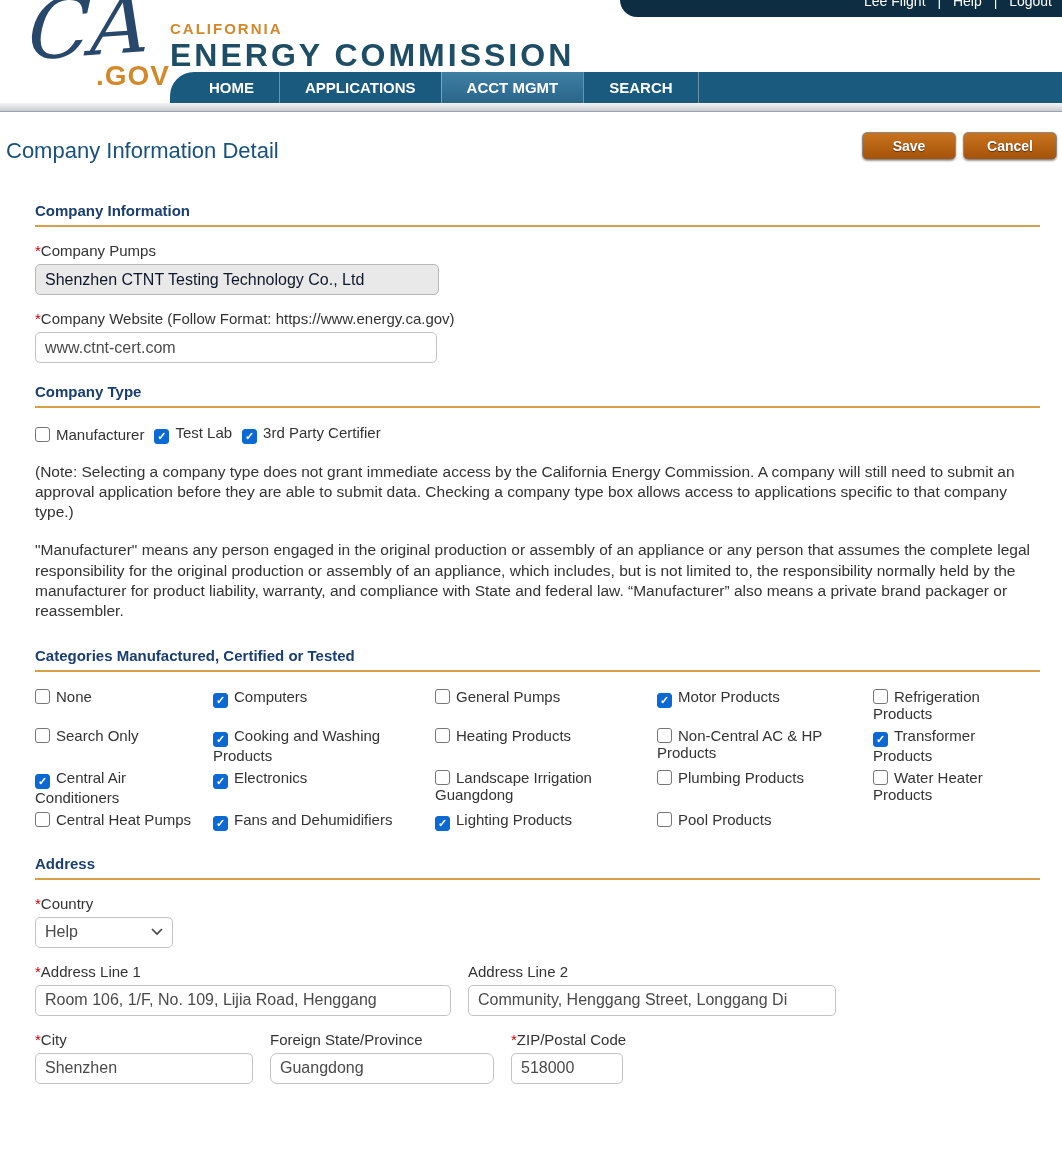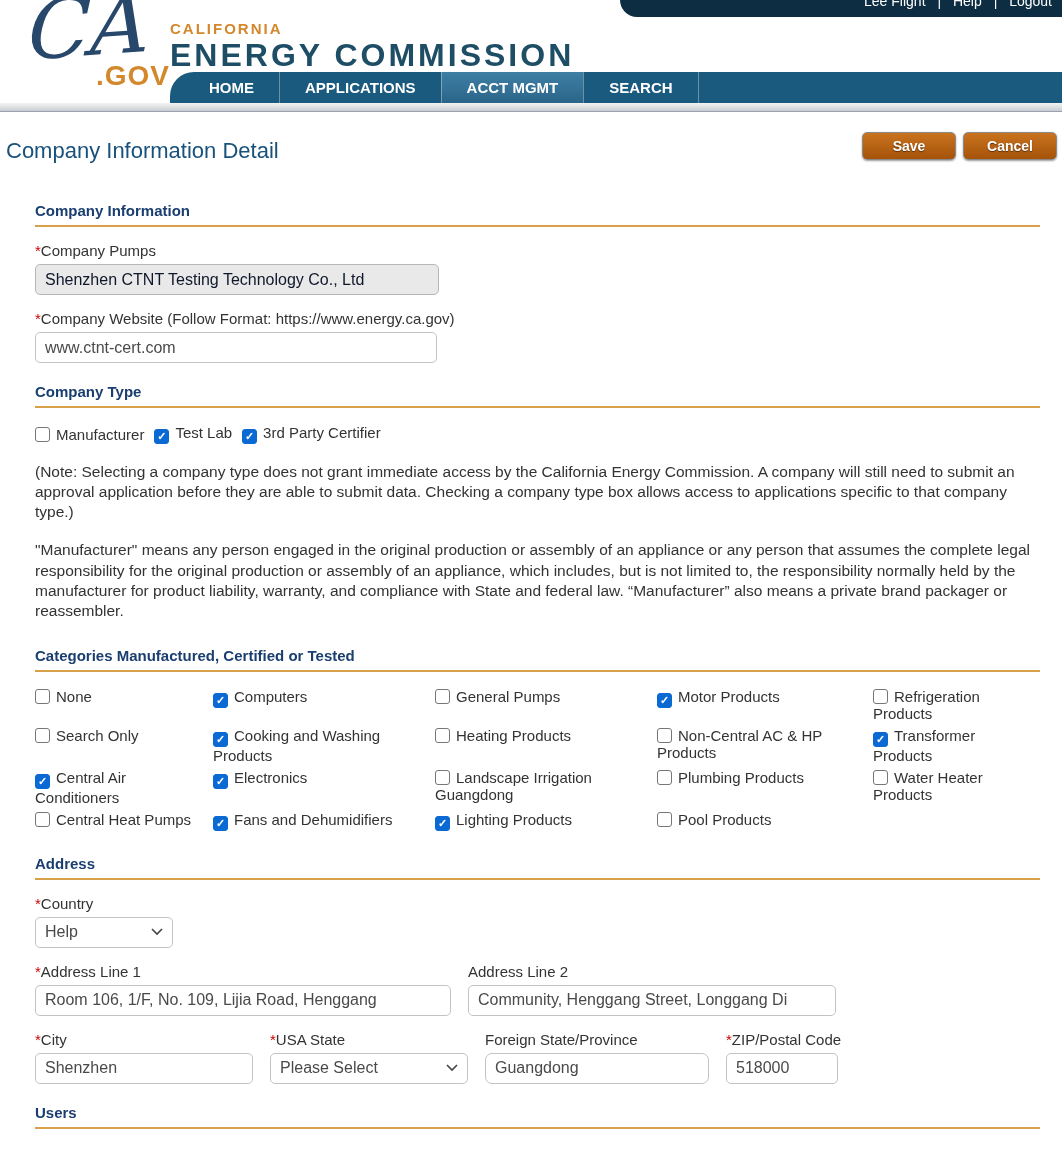--- a/index.html
+++ b/index.html
@@ -229,33 +229,23 @@
       <input class="input w-line2" value="Community, Henggang Street, Longgang Di" style="">
     </div>
   </div>
 
   <div class="addr-row">
     <div class="addr-col">
       <div class="field-label"><span class="req">*</span><span>City</span></div>
       <input class="input w-city" value="Shenzhen" style="">
     </div>
     <div class="addr-col">
-      <div class="field-label"><span class="req">*</span><span>USA State</span></div>
-      <div class="select w-state">
-        <span>Please Select</span>
-        <svg width="12" height="8" viewBox="0 0 12 8">
-            <path d="M1 1l5 5 5-5" stroke="#444" stroke-width="1.6" fill="none"></path>
-          </svg>
-      </div>
-    </div>
-    <div class="addr-col">
       <div class="field-label"><span>Foreign State/Province</span></div>
       <input class="input w-foreign" value="Guangdong" style="">
     </div>
     <div class="addr-col">
       <div class="field-label"><span class="req">*</span><span>ZIP/Postal Code</span></div>
       <input class="input w-zip" value="518000" style="">
     </div>
   </div>
 
-  <div class="section-heading mt-users">Users</div>
 
 </div>
 
 </body></html>

